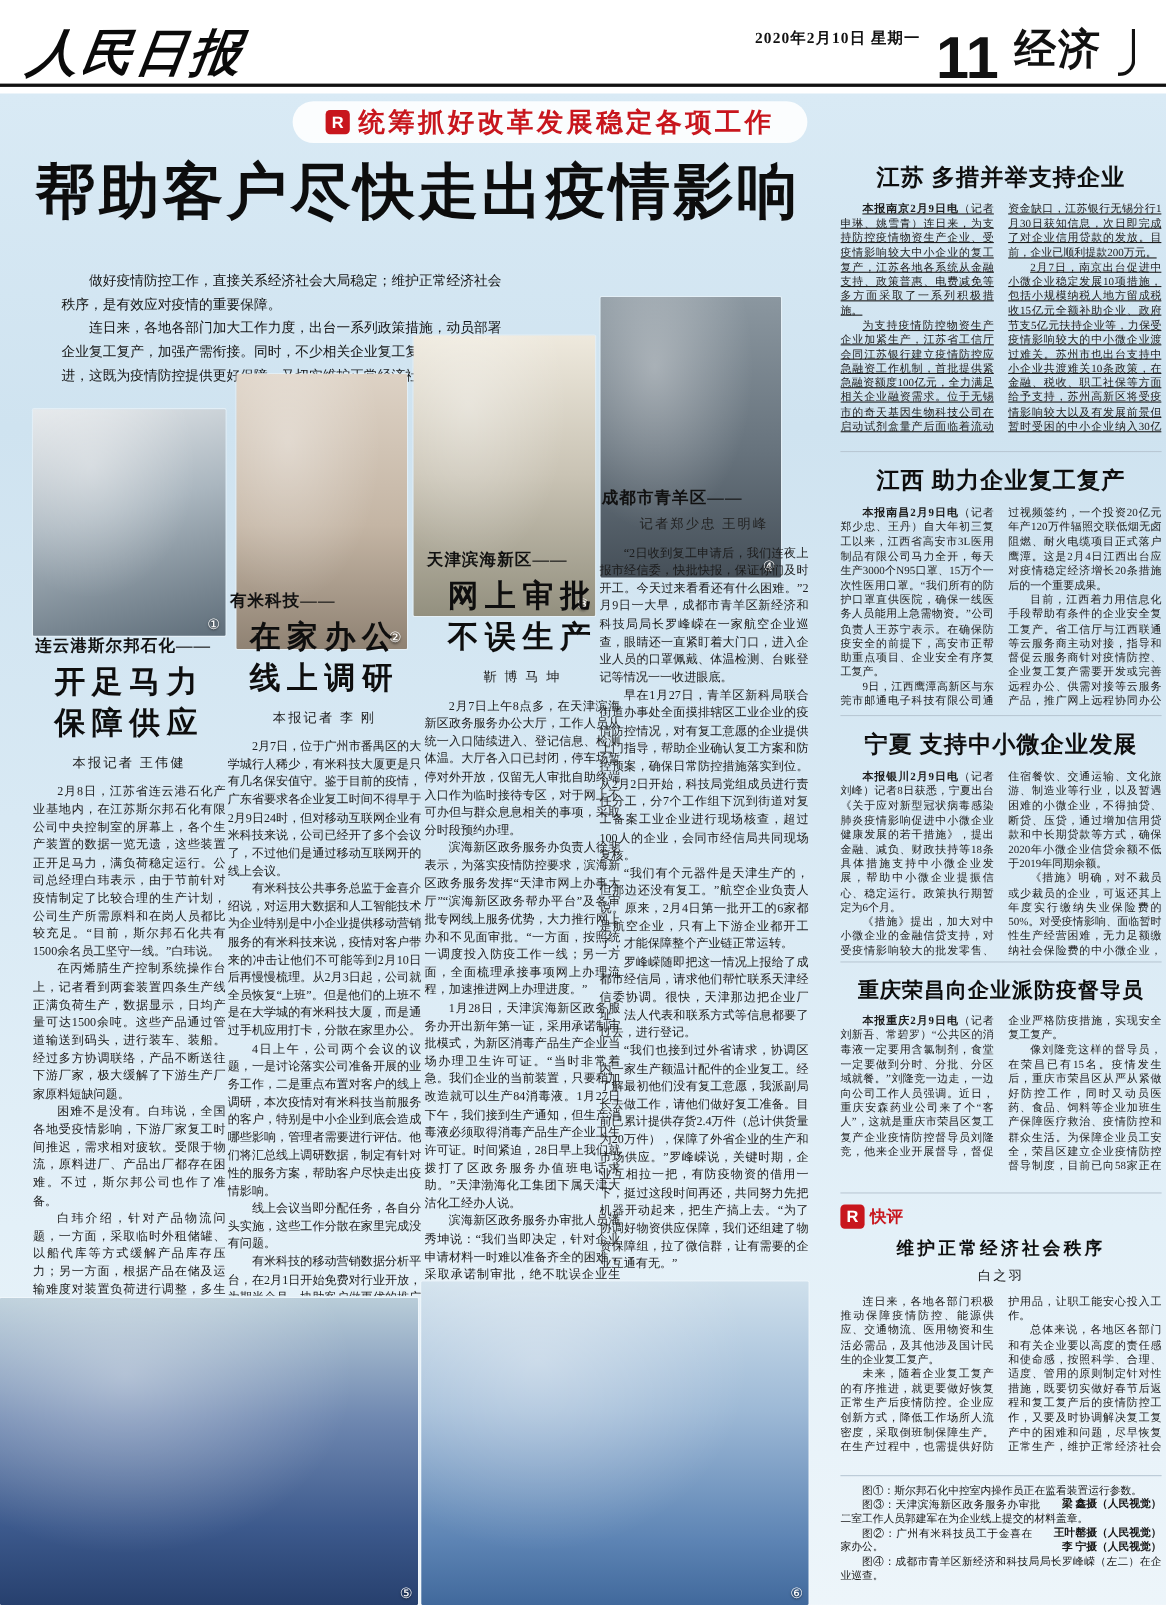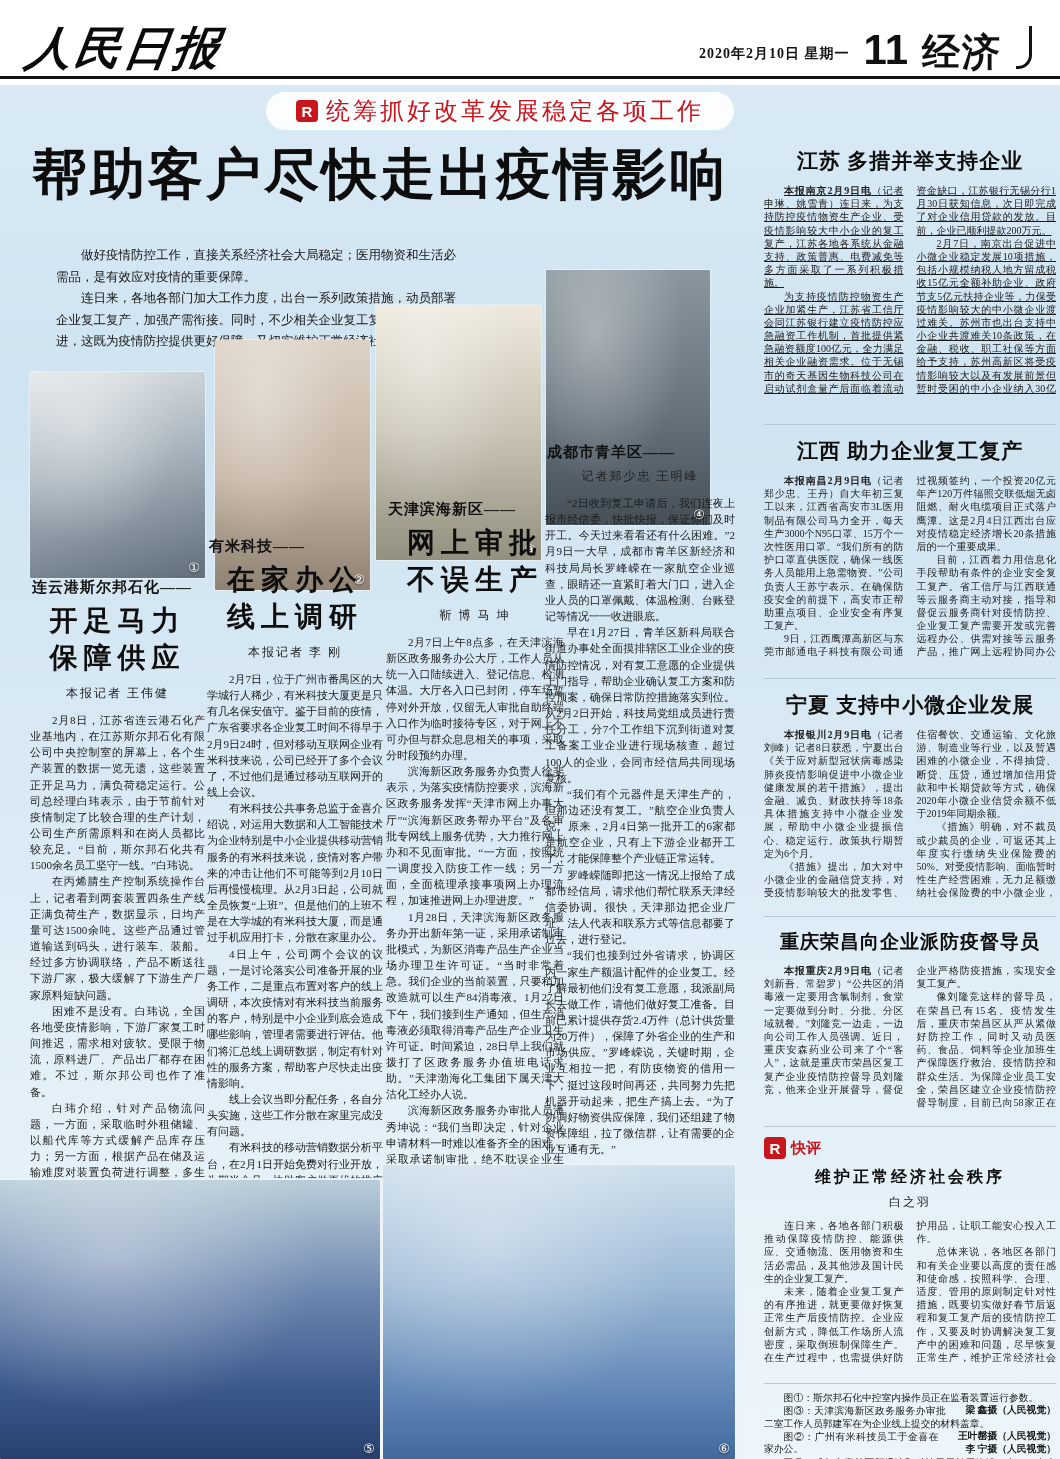--- a/index.html
+++ b/index.html
@@ -4,36 +4,36 @@
 <style>
   html,body{margin:0;padding:0;background:#f2f2f2;}
   .page{position:relative;width:1060px;height:1459px;background:#ffffff;overflow:hidden;
         font-family:"Liberation Serif","DejaVu Serif",serif;color:#1b1b1b;}
   
   .header{position:absolute;left:0;top:0;width:1060px;height:85px;background:#fff;}
   .header-rule{position:absolute;left:0;top:76px;width:1060px;height:3px;background:#111;}
   .masthead{position:absolute;left:26px;top:18px;font-size:46px;font-weight:bold;font-style:italic;
             letter-spacing:3px;transform:skewX(-8deg);color:#0a0a0a;
             font-family:"DejaVu Serif","Liberation Serif",serif;}
-  .header-right{position:absolute;right:28px;top:26px;display:flex;align-items:flex-end;gap:14px;}
+  .header-right{position:absolute;right:28px;top:26px;display:flex;align-items:flex-start;gap:14px;}
   .date{font-size:14px;font-weight:bold;letter-spacing:1px;padding-bottom:8px;color:#111;}
-  .pagenum{font-size:42px;font-weight:bold;line-height:1;color:#111;font-family:"Liberation Sans",sans-serif;}
+  .pagenum{font-size:54px;font-weight:bold;line-height:1;color:#111;font-family:"Liberation Sans",sans-serif;}
   .section{font-size:38px;font-weight:bold;line-height:1;letter-spacing:2px;color:#111;}
   .bracket{width:13px;height:40px;border-right:3px solid #111;border-bottom:3px solid #111;
            border-bottom-right-radius:14px;margin-bottom:2px;}
   
   .main{position:absolute;left:0;top:85px;width:1060px;height:1374px;
         background:linear-gradient(180deg,#d9eaf5 0%,#cfe3f0 22%,#d8e9f4 48%,#e3f0f8 75%,#edf5fa 100%);}
   
   .banner{position:absolute;left:266px;top:7px;width:468px;height:38px;display:flex;align-items:center;
           justify-content:center;gap:8px;background:rgba(255,255,255,0.88);border-radius:19px;}
   .logo-r{display:inline-flex;align-items:center;justify-content:center;width:22px;height:22px;
           background:#c8161d;color:#fff;font-weight:bold;font-size:15px;border-radius:4px;
           font-family:"Liberation Sans",sans-serif;}
-  .banner-text{color:#c8161d;font-size:24px;font-weight:400;letter-spacing:3px;
+  .banner-text{color:#c8161d;font-size:24px;font-weight:700;letter-spacing:3px;
                font-family:"Liberation Sans",sans-serif;}
   
   .headline{position:absolute;left:32px;top:56px;width:706px;margin:0;font-size:55px;font-weight:900;
             color:#0d0d0d;letter-spacing:3px;line-height:1.2;font-family:"Liberation Sans",sans-serif;}
   
   .editor-note{position:absolute;left:56px;top:160px;width:400px;font-size:12.5px;line-height:1.72;color:#141414;}
   .editor-note p{margin:0;text-indent:2em;text-align:justify;}
   .editor-note .sig{text-indent:0;text-align:right;padding-right:92px;margin-top:4px;font-weight:bold;}
   
   .photo{position:absolute;border-radius:1px;box-shadow:0 0 0 1px rgba(255,255,255,.4);}
@@ -54,21 +54,21 @@
   .fd{left:545px;top:358px;width:190px;height:735px;}
   .kicker{font-size:15px;font-weight:bold;letter-spacing:1px;color:#111;margin:0 0 4px 2px;}
   .ftitle{margin:2px 0 6px 0;font-size:28px;font-weight:900;letter-spacing:6px;text-align:center;
           line-height:1.32;color:#0e0e0e;}
   .byline{font-size:12px;letter-spacing:2px;text-align:center;margin:2px 0 10px 0;color:#222;}
   .fbody{flex:1;overflow:hidden;font-size:11px;line-height:1.47;text-align:justify;color:#1b1b1b;}
   .fbody p{margin:0;text-indent:2em;}
   
   .rightcol{position:absolute;left:764px;top:62px;width:292px;height:1306px;}
   .rart{margin:0;}
-  .rart + .rart{border-top:1px solid #b9c8d4;margin-top:16px;padding-top:12px;}
+  .rart + .rart{border-top:1px solid #b9c8d4;margin-top:2px;padding-top:12px;}
   .rtitle{margin:0 0 9px 0;font-size:21px;font-weight:900;text-align:center;letter-spacing:1px;color:#0e0e0e;}
   .t-sm{font-size:19px;}
   .rbody{column-count:2;column-gap:13px;font-size:10px;line-height:1.32;text-align:justify;overflow:hidden;color:#1c1c1c;}
   .rbody p{margin:0;text-indent:2em;}
   .dateline{font-weight:bold;}
   .h-js{height:224px;text-decoration:underline;} .h-jx{height:188px;} .h-nx{height:172px;} .h-cq{height:150px;}
   
   .kuaiping{border-top:1px solid #b9c8d4;margin-top:12px;padding-top:10px;}
   .kp-label{display:flex;align-items:center;gap:5px;color:#c8161d;font-weight:900;font-size:15px;
             font-family:"Liberation Sans",sans-serif;margin-bottom:8px;}
@@ -100,21 +100,21 @@
   <div class="main">
 
     <div class="banner">
       <span class="logo-r">R</span>
       <span class="banner-text">统筹抓好改革发展稳定各项工作</span>
     </div>
 
     <h1 class="headline">帮助客户尽快走出疫情影响</h1>
 
     <div class="editor-note">
-      <p>做好疫情防控工作，直接关系经济社会大局稳定；医用物资和生活必需品，是有效应对疫情的重要保障。</p>
+      <p>做好疫情防控工作，直接关系经济社会大局稳定；维护正常经济社会秩序，是有效应对疫情的重要保障。</p>
       <p>连日来，各地各部门加大工作力度，出台一系列政策措施，动员部署企业复工复产，加强产需衔接。同时，不少相关企业复工复产也在有序推进，这既为疫情防控提供更好保障，又切实维护正常经济社会秩序。</p>
       <p class="sig">——编  者</p>
     </div>
 
     <div class="photo p1">
       <span class="pnum">①</span>
     </div>
     <div class="photo p2">
       <span class="pnum">②</span>
     </div>

